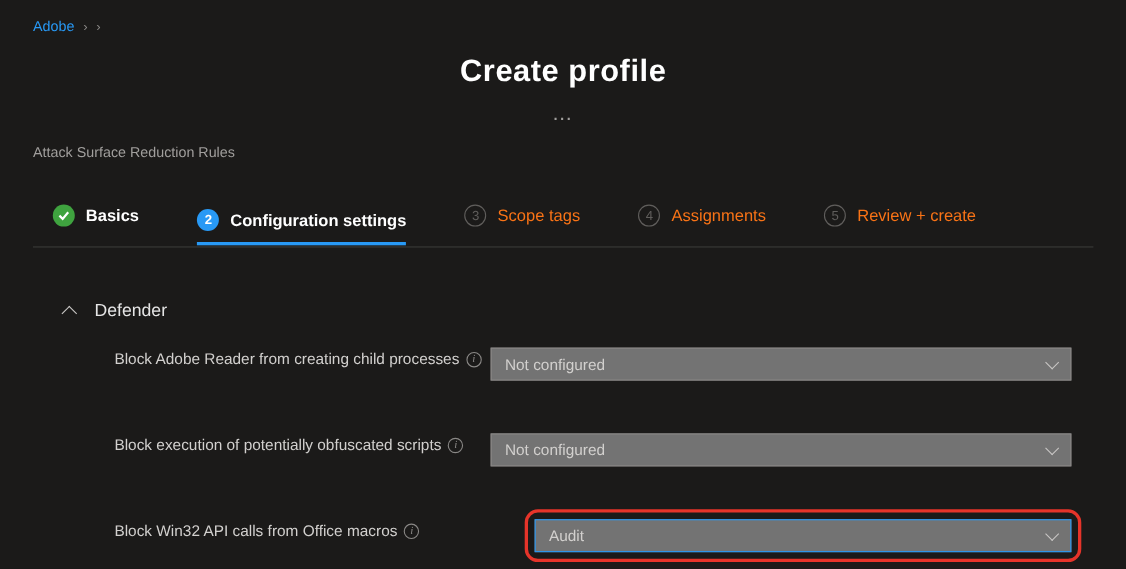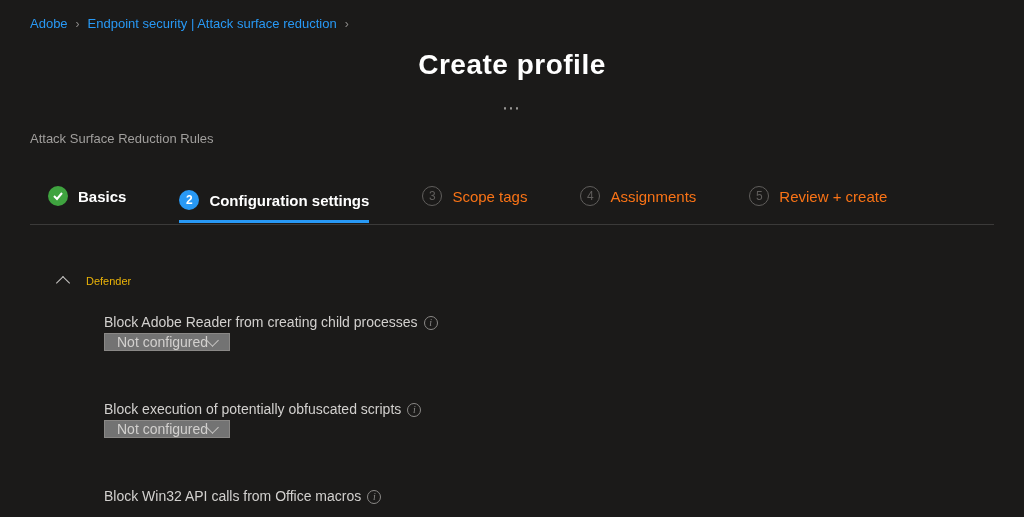--- a/index.html
+++ b/index.html
@@ -45,39 +45,38 @@
     .step.active .step-circle { background: #2899f5; color: #fff; font-weight: 600; }
     .step.pending .step-circle { border: 1.5px solid #605e5c; color: #605e5c; background: transparent; }
     .step-label { font-size: 15px; }
     .step.completed .step-label { color: #ffffff; font-weight: 600; }
     .step.active { border-bottom: 3px solid #2899f5; margin-bottom: -11px; }
     .step.active .step-label { color: #ffffff; font-weight: 700; }
     .step.pending .step-label { color: #f97316; }
     .section-header {
       display: flex; align-items: center; gap: 18px;
       padding: 6px 0 24px 28px;
-      color: #eab308;
-      font-size: 11px;
+      color: #e5e5e5;
+      font-size: 16px;
       margin-top: 43px;
     }
     .chevron-up-icon {
       display: inline-block;
       width: 10px; height: 10px;
       border-left: 1.5px solid #c8c6c4;
       border-top: 1.5px solid #c8c6c4;
       transform: rotate(45deg);
       margin-top: 4px;
     }
     .setting-row {
       display: flex;
       align-items: flex-start;
       gap: 0;
       padding: 0 20px 0 74px;
       margin-bottom: 48px;
-      flex-direction: column;
     }
     .setting-label {
       width: 342px;
       color: #d2d0ce;
       font-size: 14px;
       line-height: 1.5;
       display: flex;
       flex-wrap: wrap;
       align-items: center;
       gap: 6px;
@@ -123,21 +122,20 @@
       margin-bottom: 3px;
     }
     .check-icon svg { width: 12px; height: 12px; display: block; }
   </style>
 </head>
 <body>
 
 <nav class="breadcrumb">
   <a href="#">Adobe</a>
   <span class="chev">›</span>
-  <a href="#">Endpoint security | Attack surface reduction</a>
   <span class="chev">›</span>
 </nav>
 
 <div class="title-row">
   <h1 class="page-title">Create profile</h1>
   <span class="more-icon">⋯</span>
 </div>
 <div class="subtitle">Attack Surface Reduction Rules</div>
 
 <div class="stepper">

